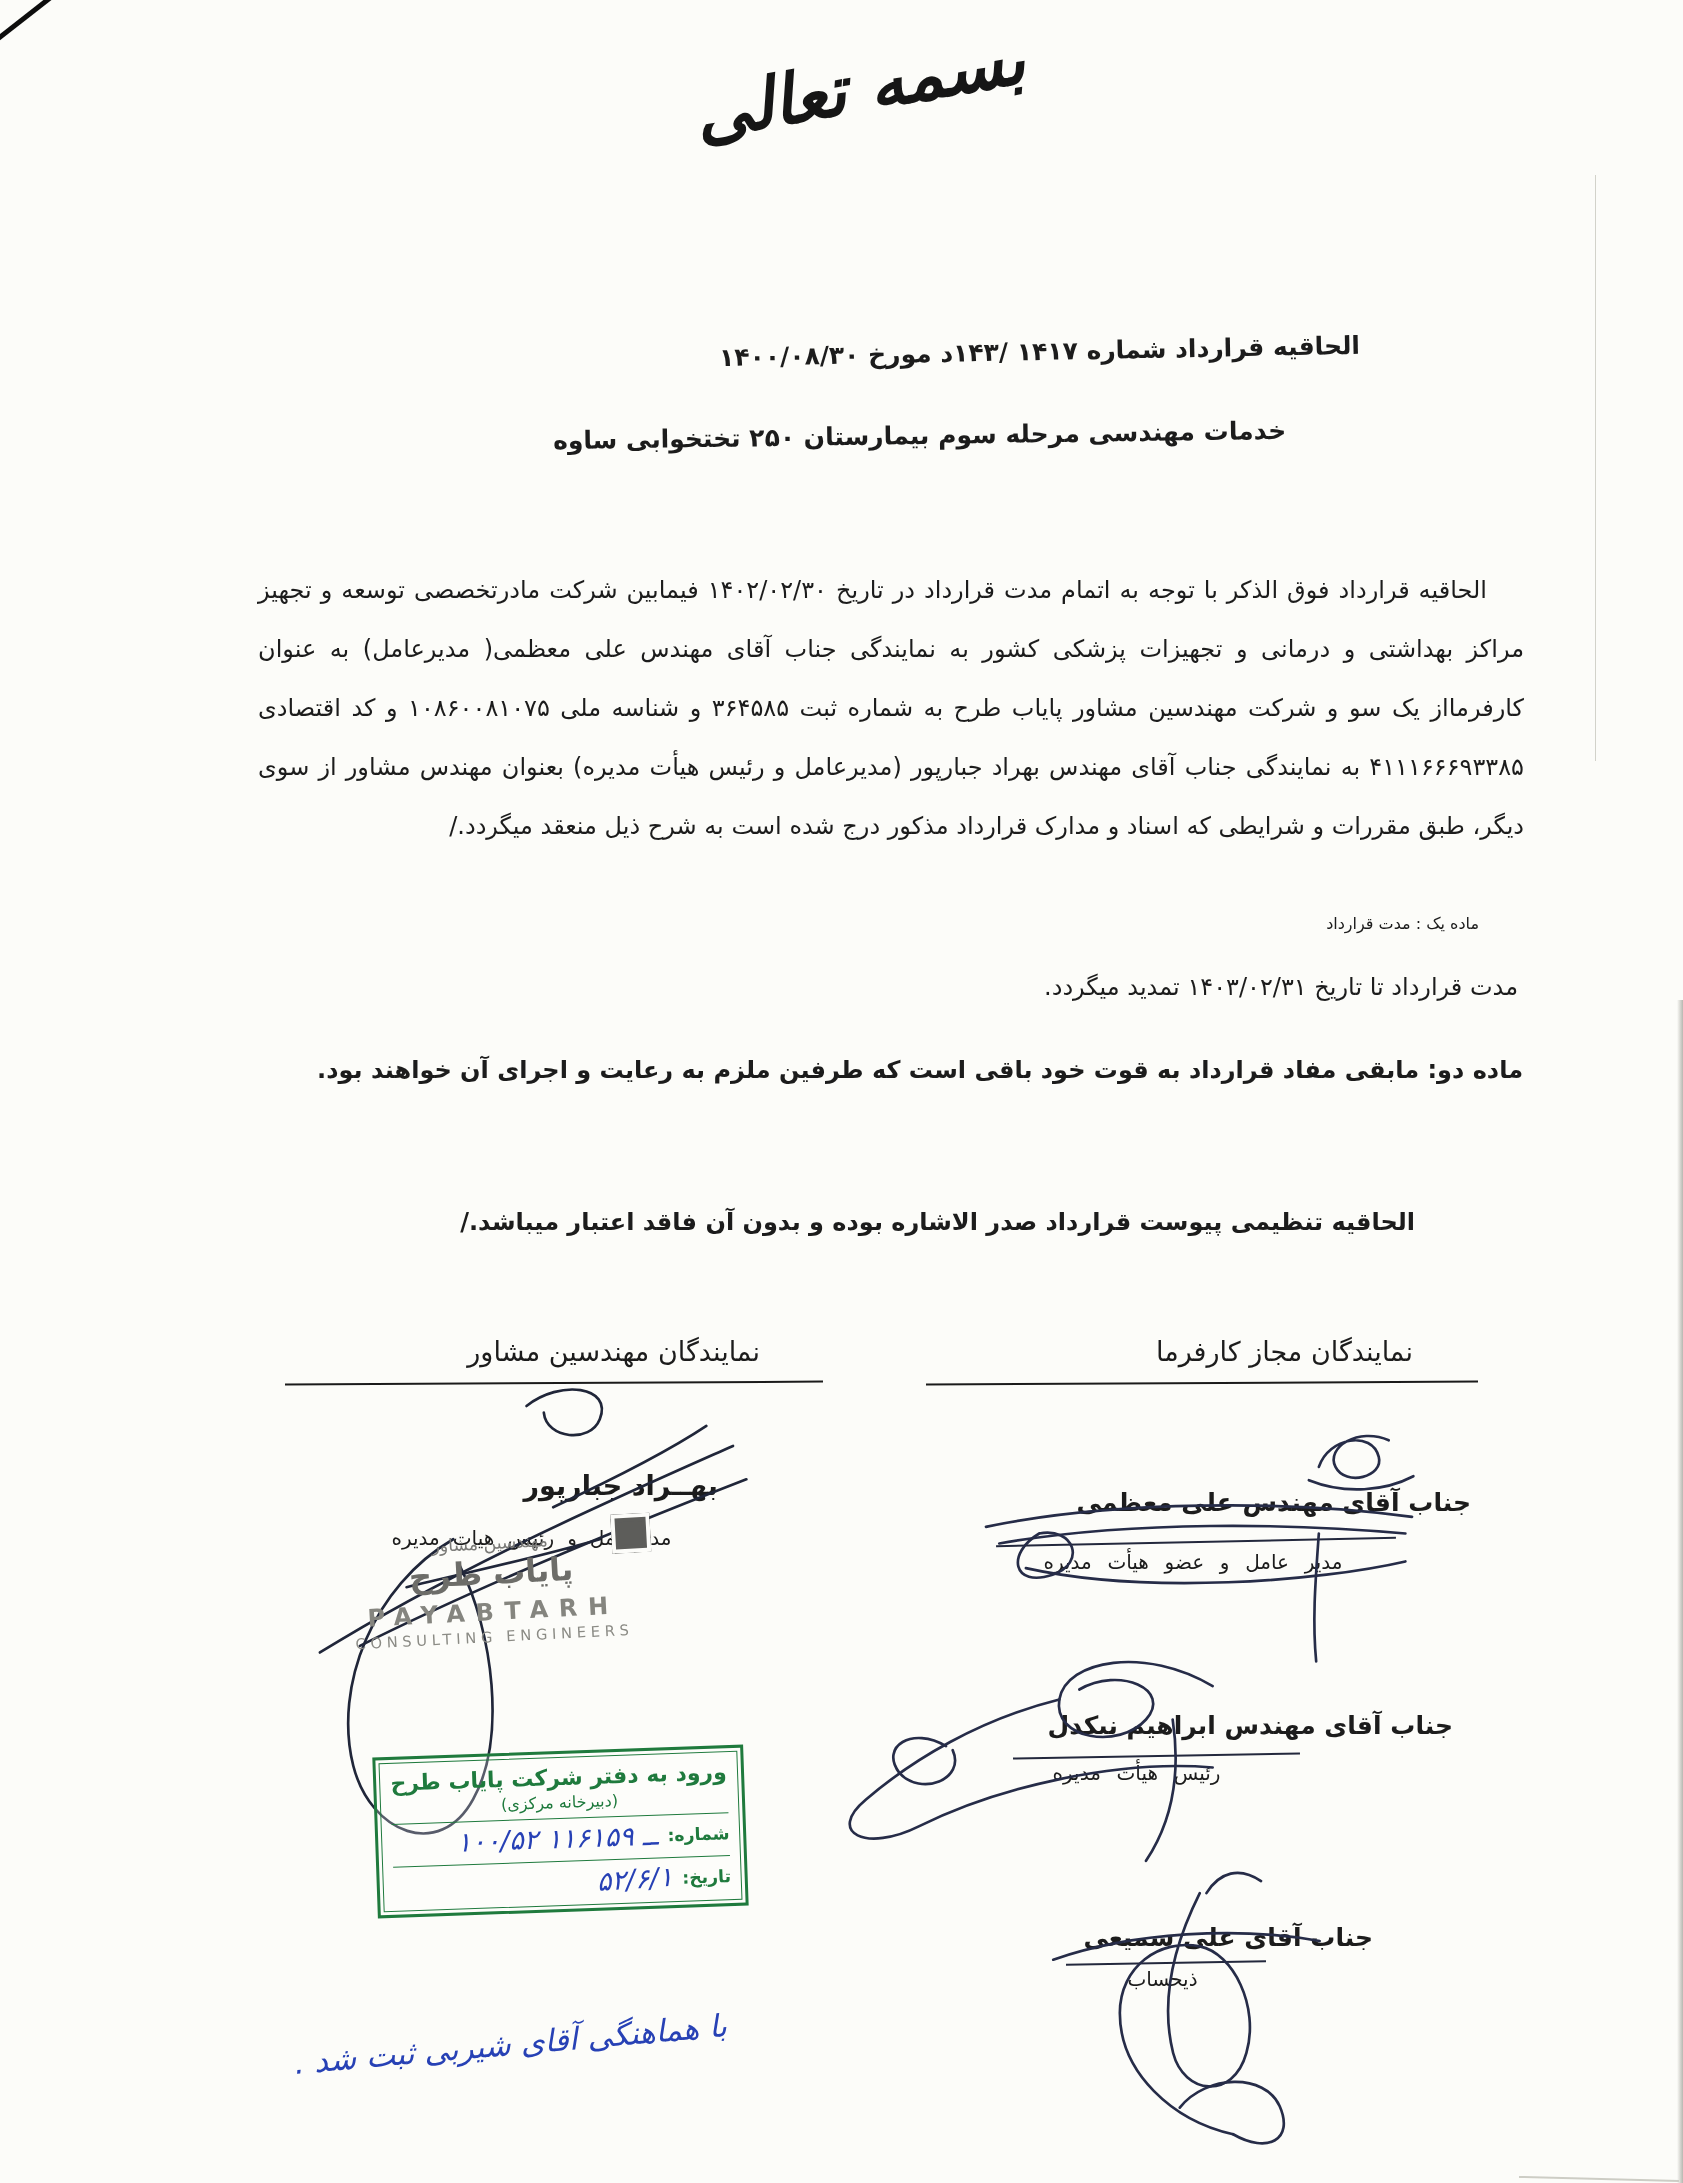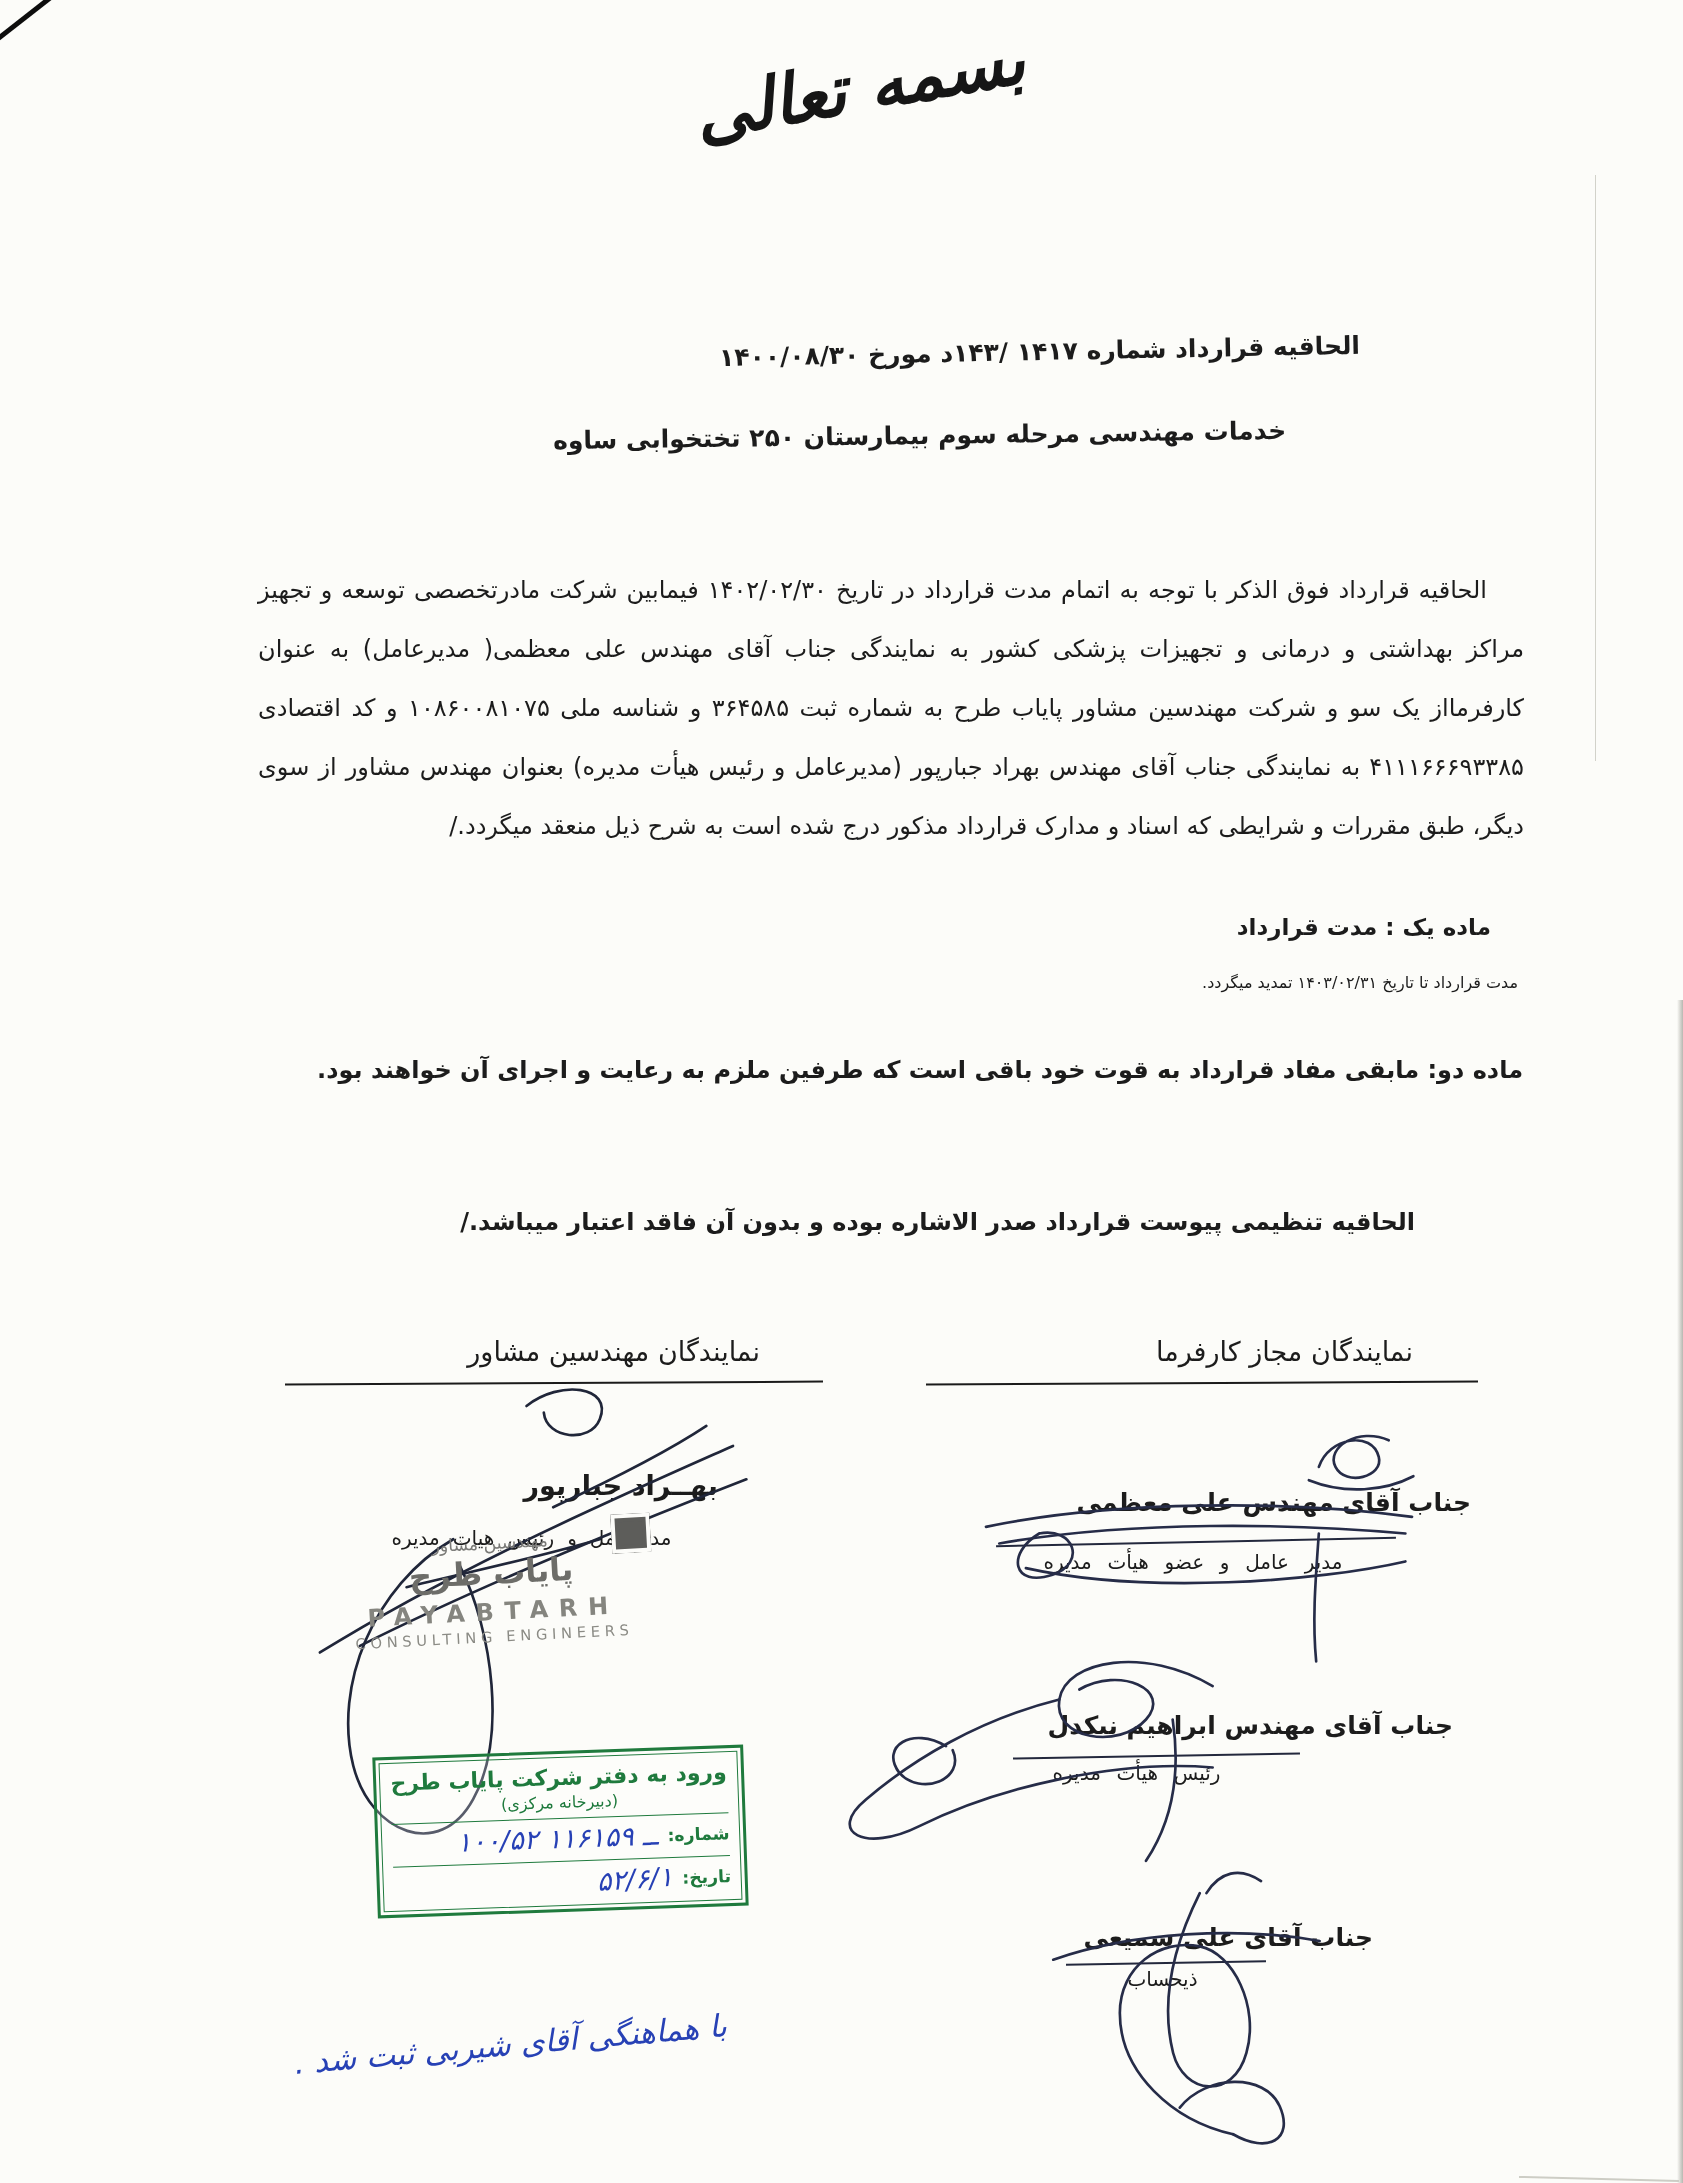--- a/index.html
+++ b/index.html
@@ -26,22 +26,22 @@
 
   .title1{position:absolute;top:337px;right:323px;font-size:25px;font-weight:bold;transform:rotate(-1.1deg);}
   .title2{position:absolute;top:421px;right:397px;font-size:25px;font-weight:bold;transform:rotate(-0.8deg);}
 
   .preamble{
     position:absolute;top:561px;right:159px;width:1266px;
     font-size:24px;line-height:59px;text-align:justify;text-align-last:right;
     text-indent:37px;margin:0;
   }
 
-  .a1title{position:absolute;top:914px;right:192px;font-size:23px;font-weight:bold;}
-  .a1text{position:absolute;top:973px;right:165px;font-size:16px;}
+  .a1title{position:absolute;top:914px;right:204px;font-size:16px;font-weight:normal;}
+  .a1text{position:absolute;top:973px;right:165px;font-size:24px;}
   .a2text{position:absolute;top:1056px;right:160px;font-size:24px;font-weight:bold;}
   .copies{position:absolute;top:1133px;right:225px;font-size:24px;font-weight:bold;}
   .validity{position:absolute;top:1208px;right:268px;font-size:24px;font-weight:bold;}
 
   .col-header{position:absolute;top:1336px;font-size:27px;font-weight:normal;}
   .hdr-emp{left:1000px;width:413px;}
   .hdr-con{left:347px;width:413px;}
   .ul{position:absolute;height:0;border-top:2px solid #1b1b1b;}
   .ul-emp{top:1382px;left:926px;width:552px;transform:rotate(-0.3deg);}
   .ul-con{top:1382px;left:285px;width:538px;transform:rotate(-0.3deg);}

